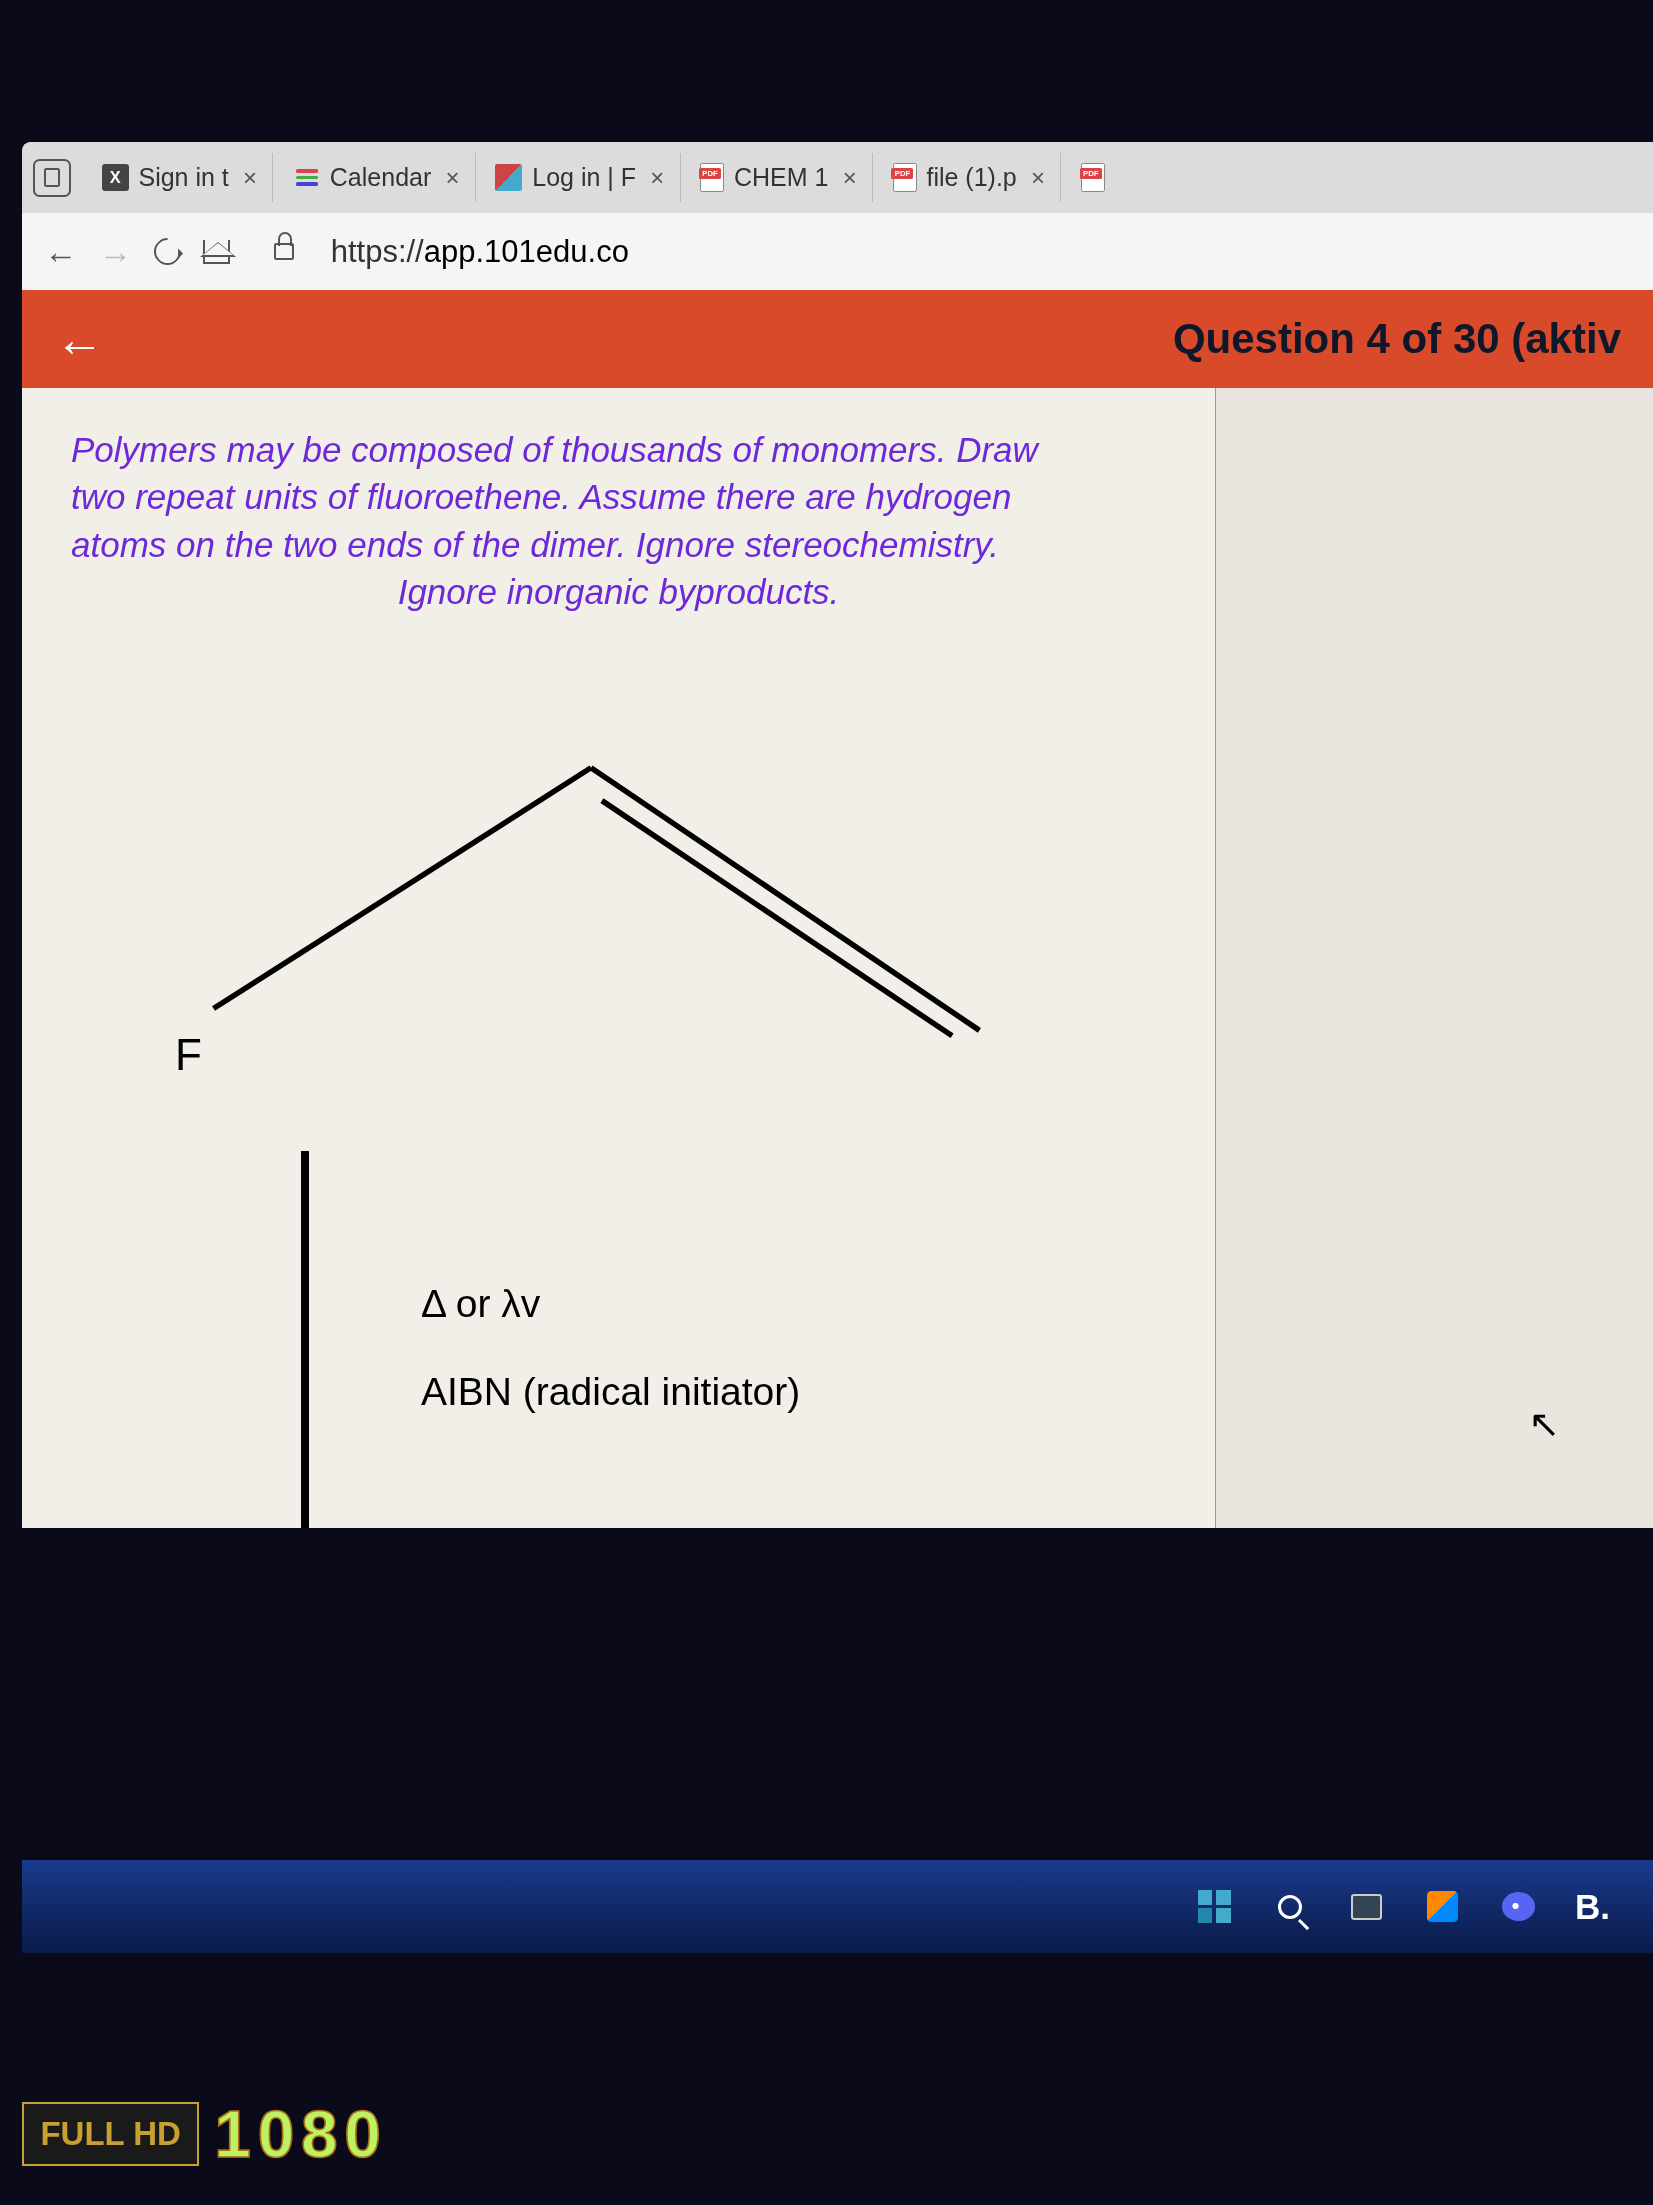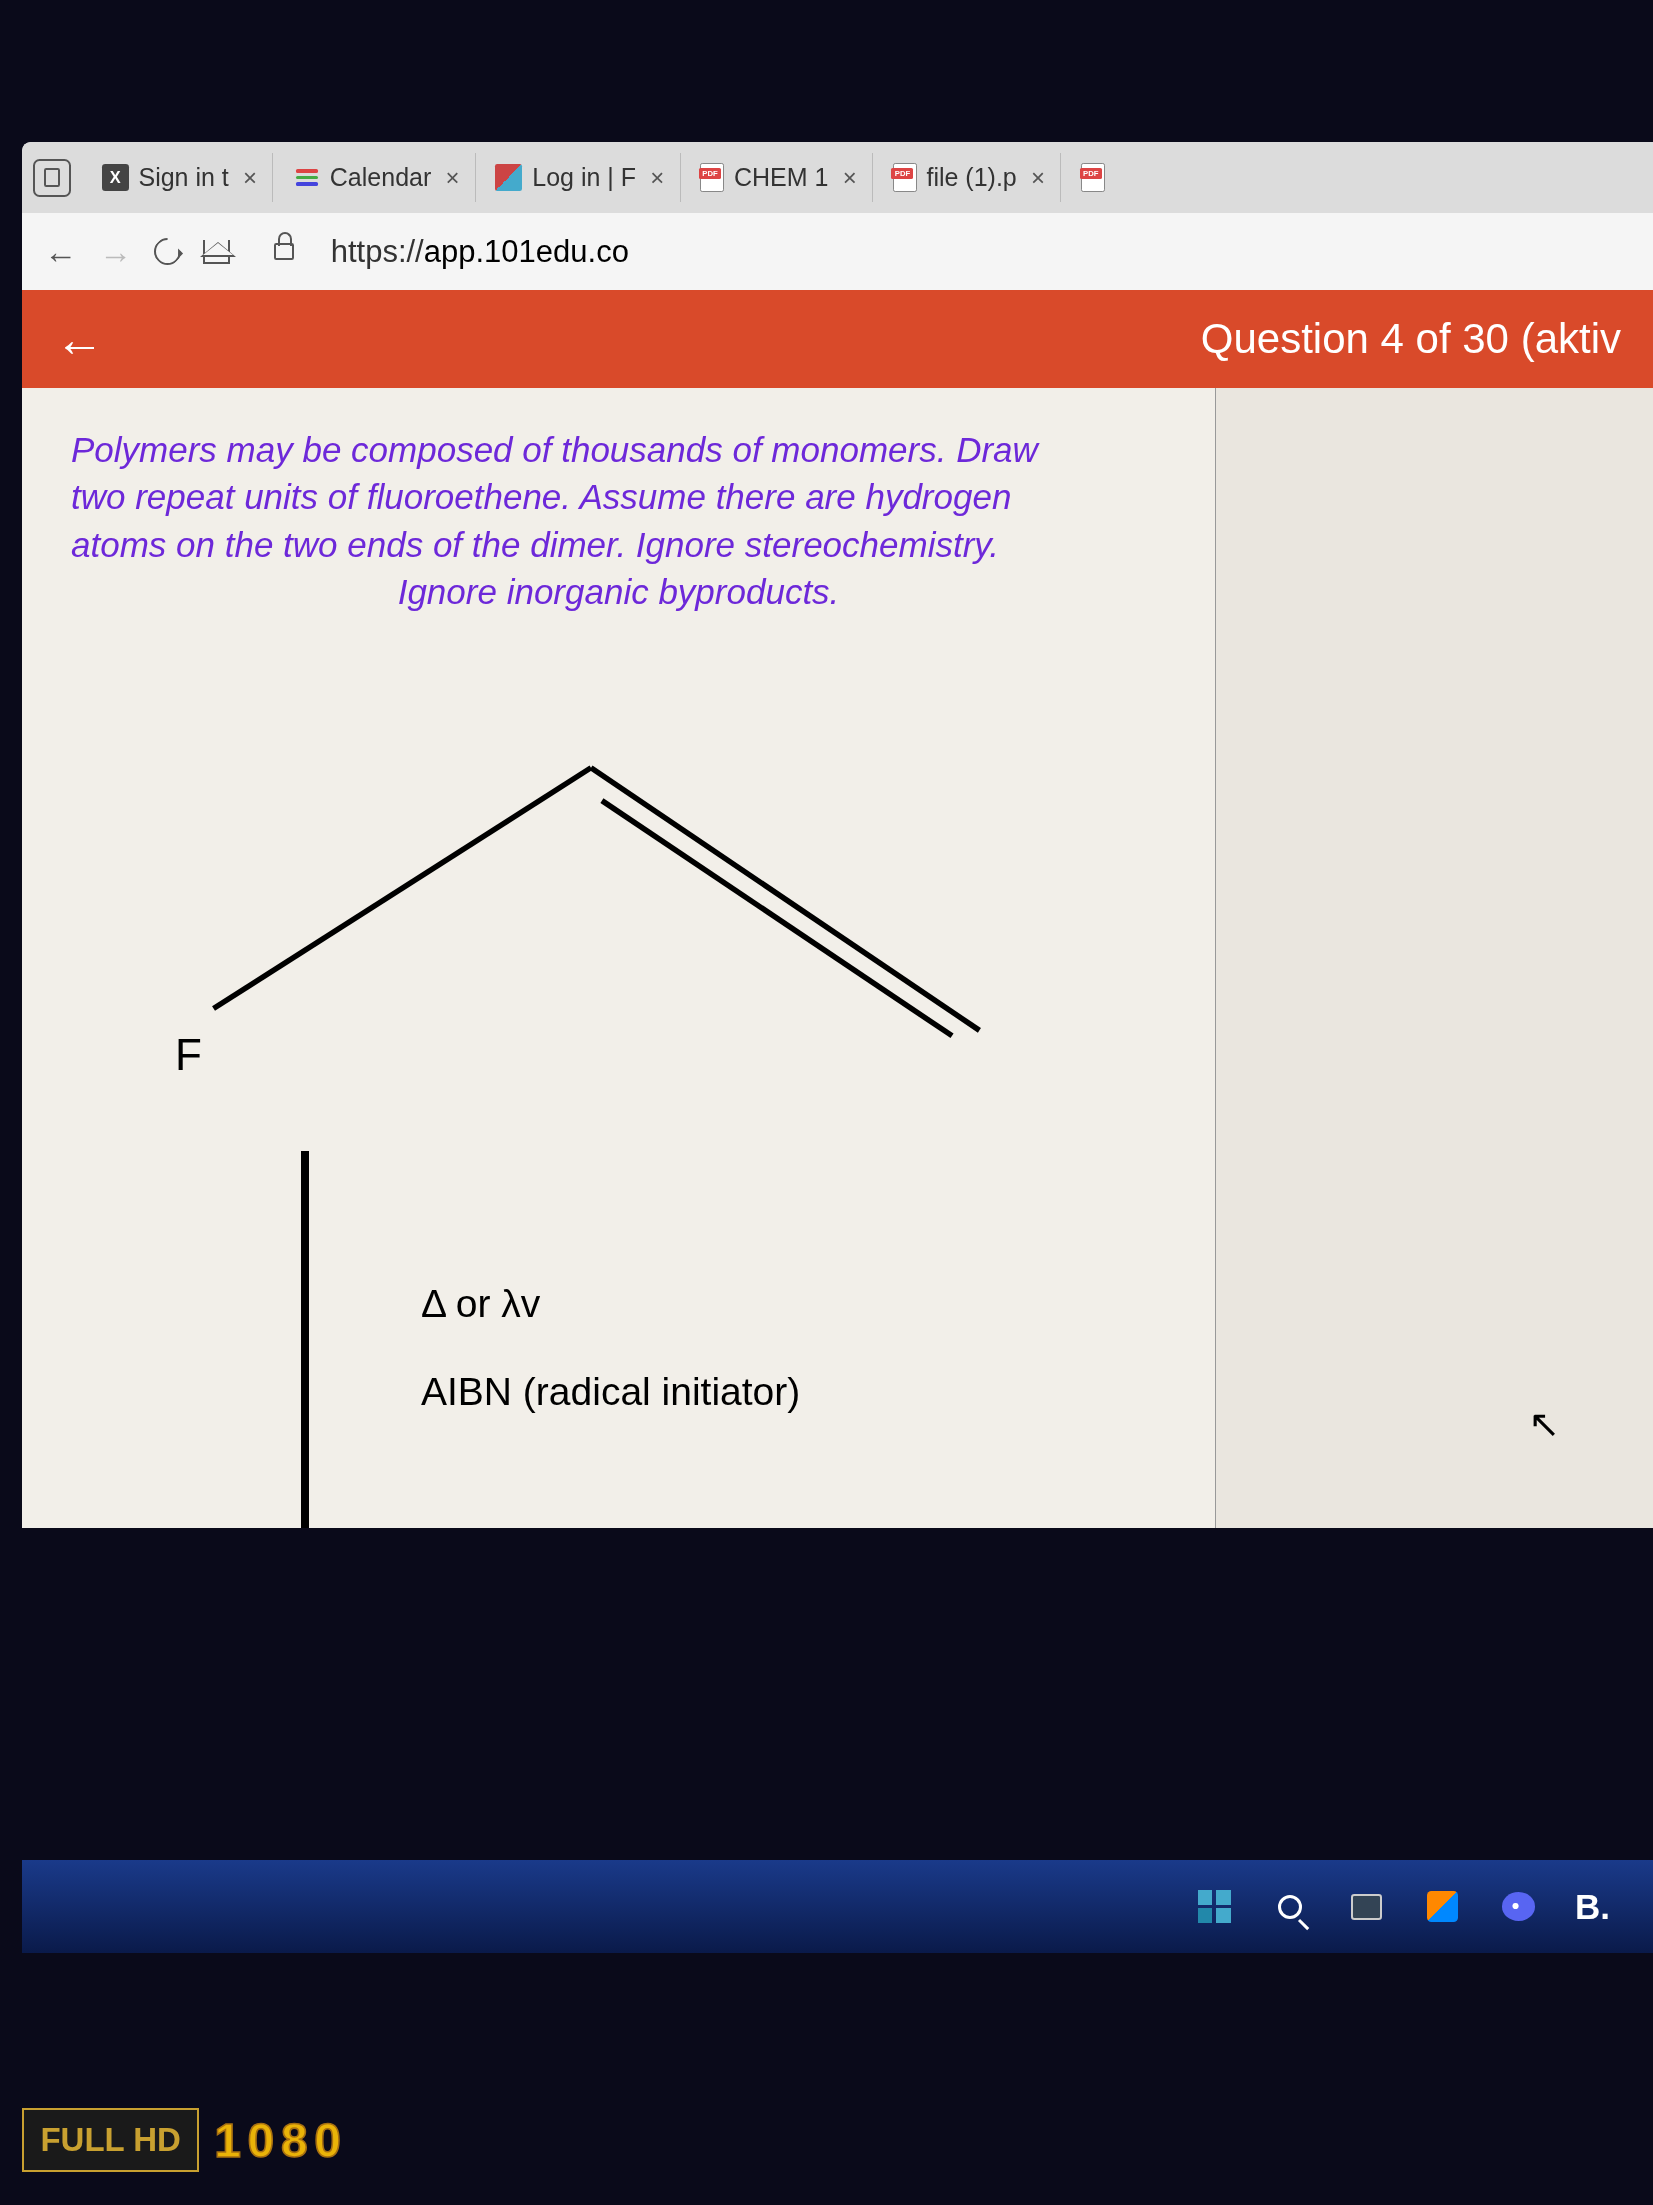--- a/index.html
+++ b/index.html
@@ -32,21 +32,21 @@
 .home-icon { width: 27px; height: 24px; border: 2.2px solid #555; border-top: none; position: relative; }
 .home-icon::before { content: ""; position: absolute; top: -15.3px; left: -5.5px; width: 0; height: 0; border: 18.6px solid transparent; border-bottom: 15.3px solid #555; }
 .home-icon::after { content: ""; position: absolute; top: -12px; left: -2.2px; width: 0; height: 0; border: 15.3px solid transparent; border-bottom: 12px solid #f5f5f5; }
 .lock-icon { width: 19.7px; height: 16.4px; border: 2.2px solid #555; border-radius: 2.2px; position: relative; margin-left: 22px; }
 .lock-icon::before { content: ""; position: absolute; top: -13px; left: 2.2px; width: 9.8px; height: 12px; border: 2.2px solid #555; border-bottom: none; border-radius: 7.7px 7.7px 0 0; }
 .url { font-size: 31px; color: #333; margin-left: 15px; }
 .url .domain { color: #000; }
 
 .app-header { background: #d94a2a; height: 98px; display: flex; align-items: center; padding: 0 33px; }
 .back-arrow-app { color: #fff; font-size: 49px; font-weight: 300; }
-.question-title { color: #ffffff; font-size: 42px; margin-left: auto; }
+.question-title { color: #0f172a; font-size: 42px; margin-left: auto; font-weight: bold; }
 
 .content-area { display: flex; background: #f0ede8; }
 .main-panel { flex: 1; padding: 38px 49px; background: #f2efe9; border-right: 1.6px solid #999; }
 .side-panel { width: 438px; background: #eae6df; }
 
 .question-text { font-size: 35px; color: #6d28d9; line-height: 1.35; text-align: left; font-style: italic; }
 .question-text .center-line { display: block; text-align: center; }
 
 .molecule-area { position: relative; height: 766px; margin-top: 109px; }
 .molecule-svg { position: absolute; top: 0; left: 55px; }
@@ -72,21 +72,21 @@
 .search-icon::after { content: ""; position: absolute; bottom: -11px; right: -11px; width: 13px; height: 3.3px; background: #fff; transform: rotate(45deg); }
 .taskview-icon { width: 31px; height: 26px; border: 2.7px solid #ccc; border-radius: 3.3px; background: #345; }
 .app-icon { width: 31px; height: 31px; border-radius: 4.4px; }
 .app-icon.blue { background: linear-gradient(135deg, #f80 50%, #08f 50%); }
 .chat-icon { width: 33px; height: 28.4px; background: #5865f2; border-radius: 50%; position: relative; }
 .chat-icon::after { content: "●"; color: #fff; font-size: 14.2px; position: absolute; top: 4.4px; left: 9.8px; }
 .b-label { color: #fff; font-size: 35px; font-weight: bold; }
 
 .monitor-badge { position: absolute; bottom: 33px; left: 22px; display: flex; align-items: center; gap: 15px; }
 .badge-box { padding: 11px 16.4px; border: 2.2px solid #c8a030; color: #c8a030; font-size: 33px; font-weight: bold; background: #1a1a1a; }
-.badge-text { color: #eab308; font-size: 48px; font-weight: bold; letter-spacing: 6.6px; font-family: "Arial Black", sans-serif; -webkit-text-stroke: 1.6px #a87010; }
+.badge-text { color: #bef264; font-size: 66px; font-weight: bold; letter-spacing: 6.6px; font-family: "Arial Black", sans-serif; -webkit-text-stroke: 1.6px #a87010; }
 </style>
 </head>
 <body>
 
 <div class="screen">
   <div class="browser-window">
     <div class="tab-bar">
       <div class="tab-group-icon">
           <div class="tab-group-icon-inner"></div>
         </div>

